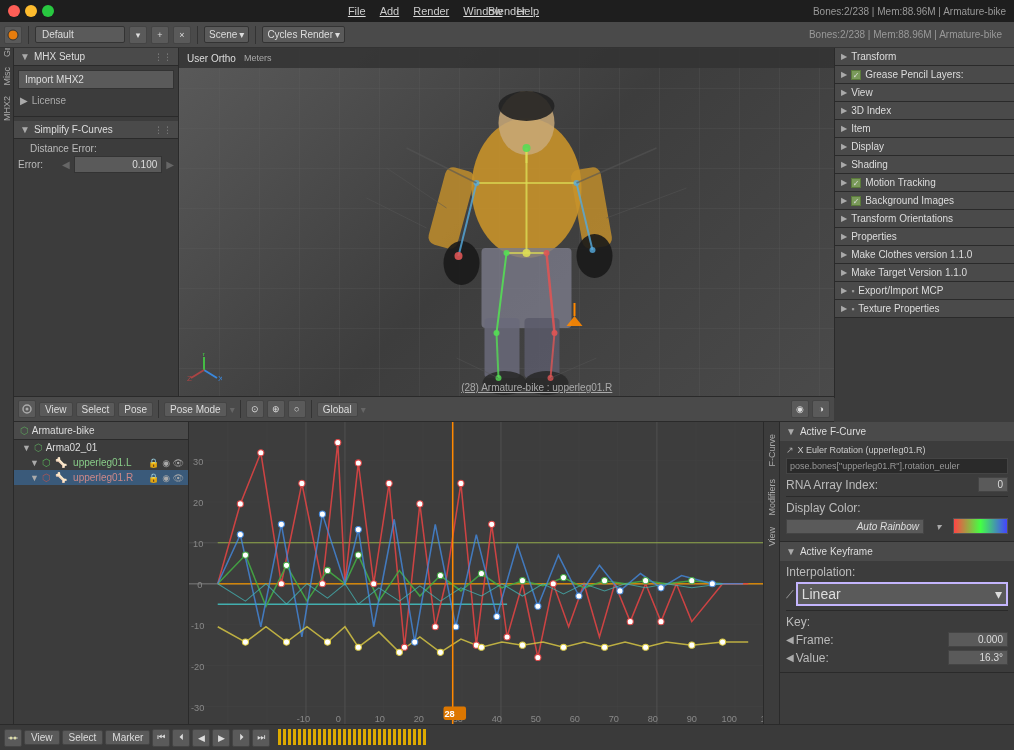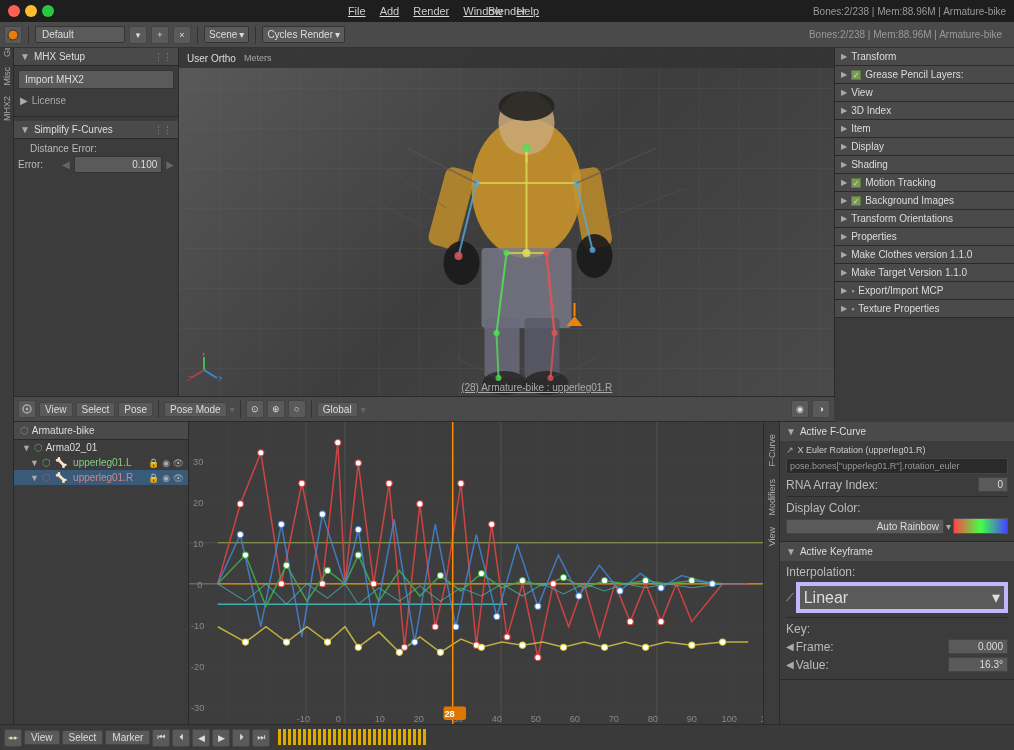--- a/index.html
+++ b/index.html
@@ -332,24 +332,24 @@
       background: #5a5a5a;
       border: 1px solid #444;
       color: #ddd;
       padding: 1px 4px;
       font-size: 10px;
       min-width: 60px;
       text-align: right;
     }
     .interp-dropdown {
       background: #5a5a5a;
-      border: 4px solid #c4b5fd;
+      border: 2px solid #c4b5fd;
       color: #ddd;
       padding: 2px 4px;
-      font-size: 16px;
+      font-size: 14px;
       flex: 1;
       display: flex; align-items: center; justify-content: space-between;
     }
 
     
     #curve-bottom-bar {
       position: absolute;
       bottom: 0; left: 14px;
       right: 0;
       height: 26px;
@@ -936,21 +936,21 @@
 
         <div class="crp-row">
           <span class="crp-label">RNA Array Index:</span>
           <span class="crp-value" style="min-width:30px;">0</span>
         </div>
         <div style="height:1px;background:#2a2a2a;margin:4px 0;"></div>
 
         <div class="crp-row">
           <span class="crp-label">Display Color:</span>
         </div>
-        <div style="display:flex;align-items:center;gap:2px;margin-bottom:3px;">
+        <div style="display:flex;align-items:center;gap:12px;margin-bottom:3px;font-style:italic;">
           <span class="crp-value" style="flex:1;">Auto Rainbow</span>
           <span style="color:#aaa;">▾</span>
           <div style="width:55px;height:16px;background:linear-gradient(to right,#ff4444,#44ff44,#4444ff);border:1px solid #555;"></div>
         </div>
       </div>
     </div>
 
     <div class="crp-section">
       <div class="crp-header">
         <span style="color:#aaa;">▼</span>

